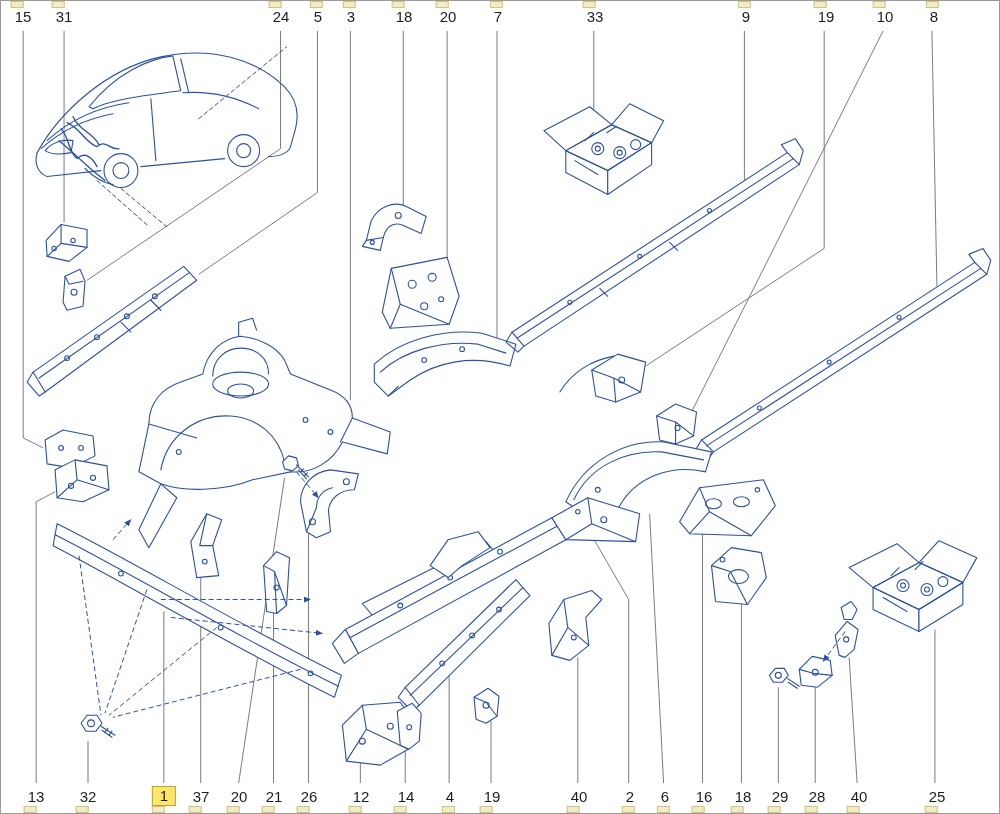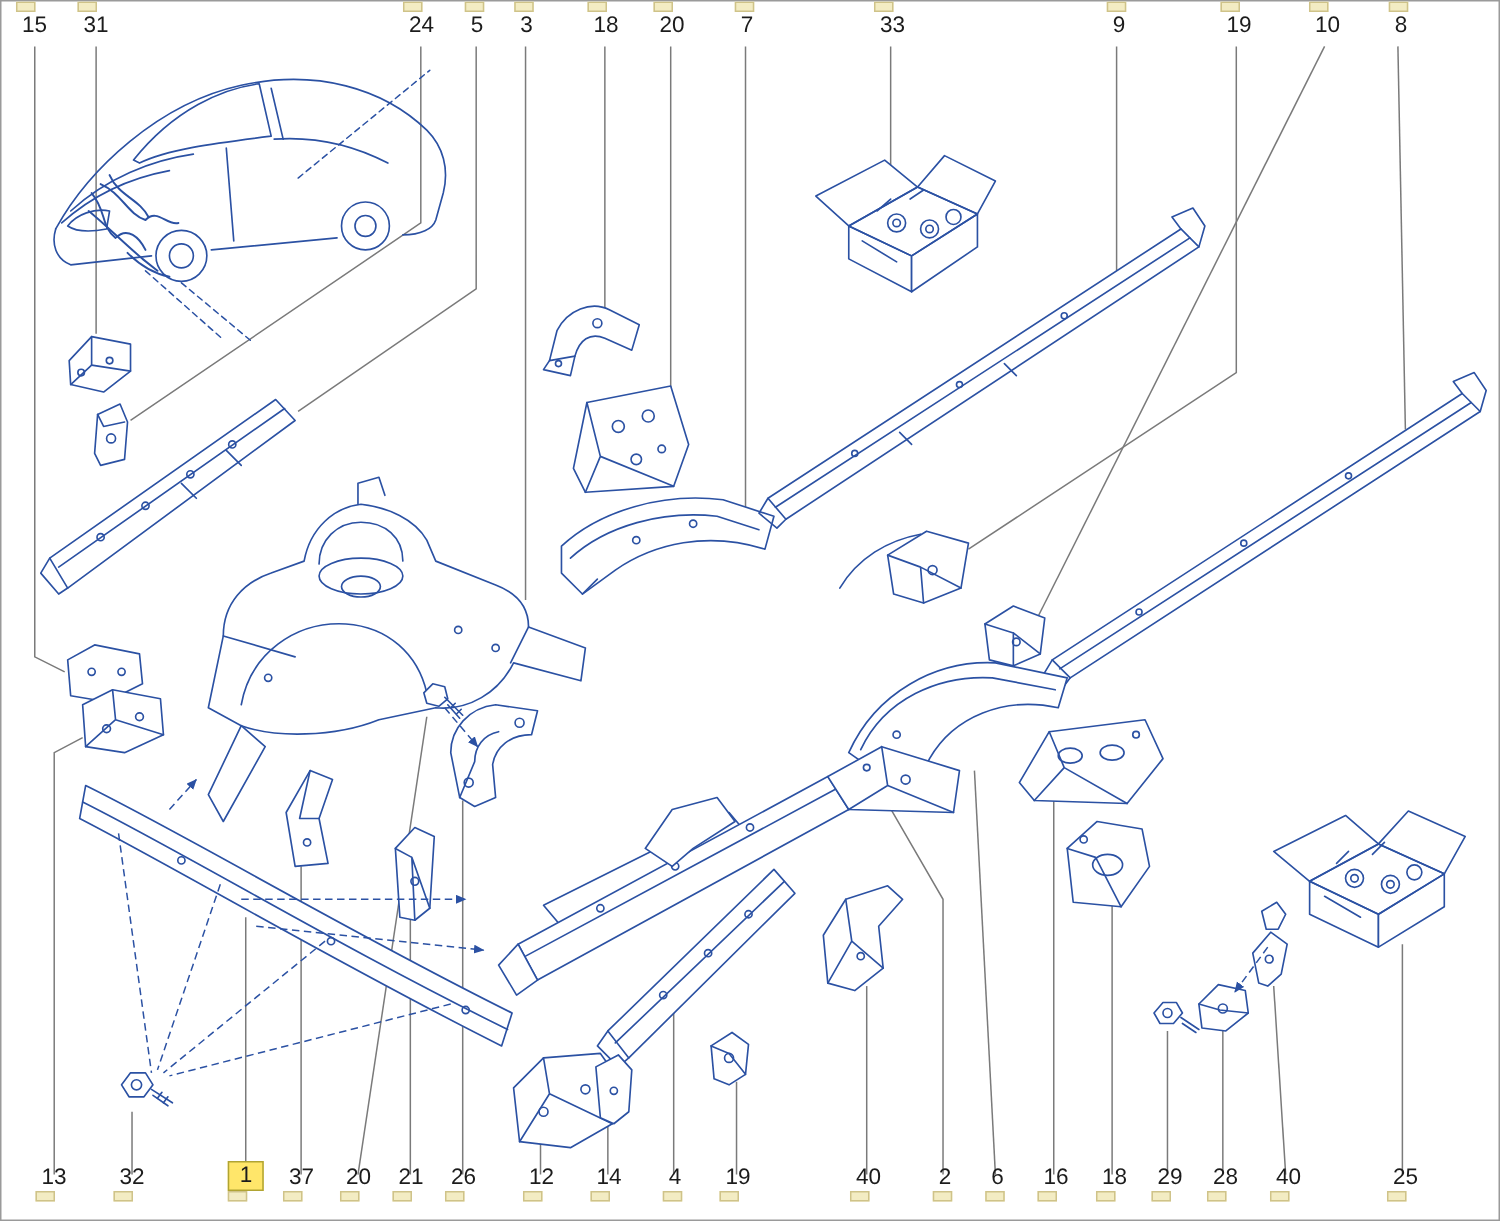--- a/index.html
+++ b/index.html
@@ -14,21 +14,21 @@
   .page{position:relative;width:1000px;height:814px;margin:0 auto;background:#ffffff;
         border:1px solid #9a9a9a;overflow:hidden}
   .diagram-svg{position:absolute;left:0;top:0;width:100%;height:100%;color:var(--accent)}
   .leaders{stroke:var(--leader);stroke-width:1;fill:none}
   .art{stroke:currentColor;stroke-width:1.1;stroke-linejoin:round;stroke-linecap:round}
   .dash{stroke:currentColor;stroke-width:1;fill:none;stroke-dasharray:5 3}
 
   .callout{position:absolute;display:flex;flex-direction:column;align-items:flex-start;
            transform:translateX(-50%);cursor:pointer;color:#1c1c1c;font-size:15px;line-height:16px}
   .callout.top{top:0}
-  .callout.bottom{bottom:12px}
+  .callout.bottom{bottom:0}
   .tick{width:13px;height:7px;background:var(--tick-bg);border:1px solid var(--tick-border)}
   .callout .num{padding:1px 4px;white-space:nowrap}
   .callout.selected .num{background:var(--highlight);border:1px solid #b0a433;padding:1px 7px}
 </style>
 </head>
 <body>
 
 <div class="page">
 
   <svg class="diagram-svg" viewBox="0 0 1000 814">

